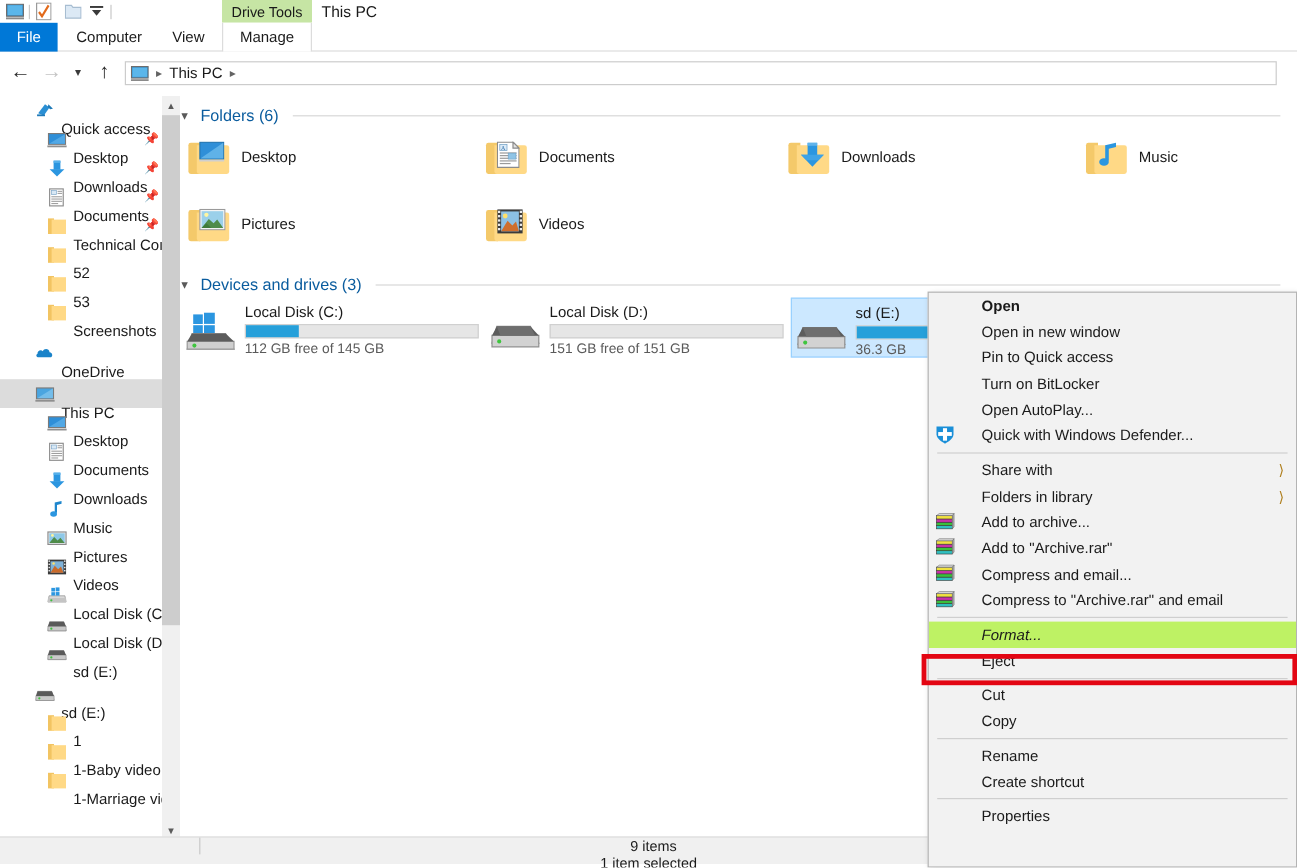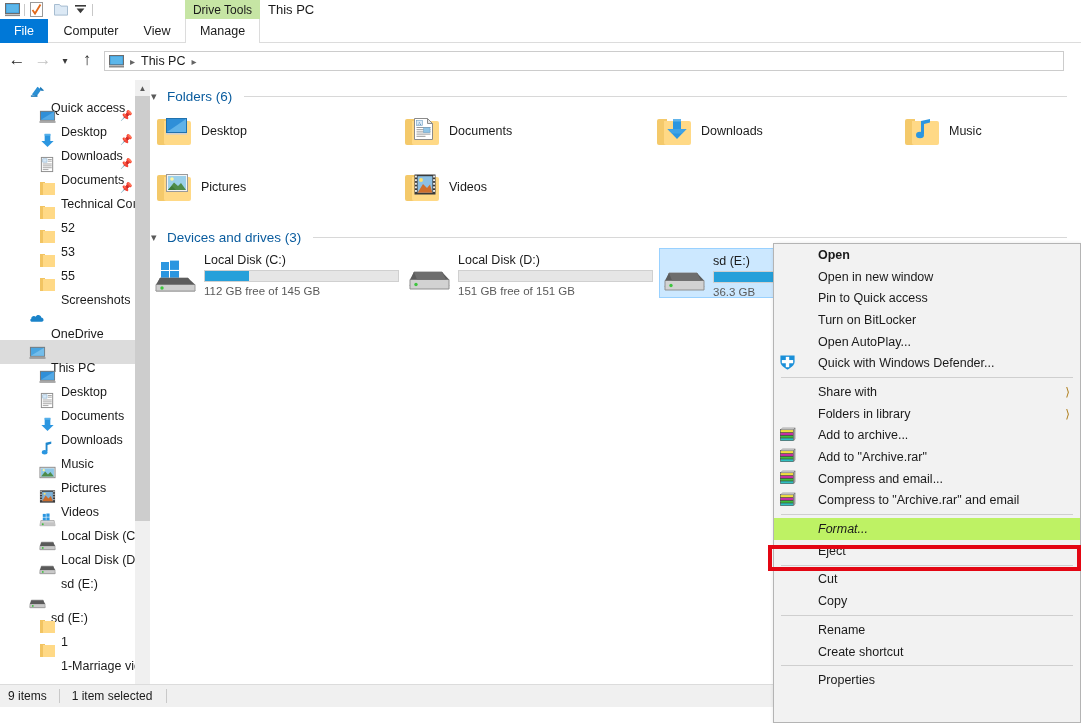--- a/index.html
+++ b/index.html
@@ -145,23 +145,23 @@
   .drive-name { font-size: 12.5px; color: #1a1a1a; margin-bottom: 3px; }
   .bar-outer {
     width: 195px; height: 12px; background: #e6e6e6; border: 1px solid #d0d0d0;
     margin-bottom: 3px; position: relative;
   }
   .bar-fill { height: 100%; background: #26a0da; }
   .drive-free { font-size: 11.5px; color: #5a5a5a; }
 
   
   #statusbar {
-    position: absolute; left: 0; bottom: 16px; width: 1081px; height: 23px;
+    position: absolute; left: 0; bottom: 3px; width: 1081px; height: 23px;
     background: #f0f0f0; border-top: 1px solid #dcdcdc;
-    display: flex; align-items: center;
+    display: flex; align-items: center; flex-direction: column;
   }
   #status-items { margin-left: 8px; font-size: 12px; color: #1a1a1a; }
   .status-div { width: 1px; height: 14px; background: #c9c9c9; margin: 0 12px; }
   #status-sel { font-size: 12px; color: #1a1a1a; text-align: right; }
   #status-div2 { position: absolute; left: 166px; width: 1px; height: 14px; background: #c9c9c9; }
 
   
   #watermark {
     position: absolute; right: 6px; bottom: 48px;
     text-align: right; color: #d2d2d2; line-height: 1.5;
@@ -358,29 +358,20 @@
       </span>
       <span class="nav-label">53</span>
     </div>
     <div class="nav-row indent1">
       <span class="nav-ico">
         <span class="sm-folder">
           <span class="b"></span>
           <span class="f"></span>
         </span>
       </span>
-      <span class="nav-label">55</span>
-    </div>
-    <div class="nav-row indent1">
-      <span class="nav-ico">
-        <span class="sm-folder">
-          <span class="b"></span>
-          <span class="f"></span>
-        </span>
-      </span>
       <span class="nav-label">Screenshots</span>
     </div>
     <div class="gap"></div>
     <div class="nav-row indent2">
       <span class="nav-ico">
         <svg width="17" height="17" viewBox="0 0 18 18">
           <path d="M3.5 12.5 C1.3 12.5 0.6 10 2.4 9.2 C2.2 6.6 5.6 5.3 7.1 7.2
                 C8 4.2 12.8 4.6 13 8 C15.6 8 16.6 12.5 13.4 12.5 Z" fill="#1a83c9"></path>
         </svg>
       </span>
@@ -526,20 +517,29 @@
       <span class="nav-label">sd (E:)</span>
     </div>
     <div class="nav-row indent1">
       <span class="nav-ico">
         <span class="sm-folder">
           <span class="b"></span>
           <span class="f"></span>
         </span>
       </span>
       <span class="nav-label">1</span>
+    </div>
+    <div class="nav-row indent1">
+      <span class="nav-ico">
+        <span class="sm-folder">
+          <span class="b"></span>
+          <span class="f"></span>
+        </span>
+      </span>
+      <span class="nav-label">1-Baby video</span>
     </div>
     <div class="nav-row indent1">
       <span class="nav-ico">
         <span class="sm-folder">
           <span class="b"></span>
           <span class="f"></span>
         </span>
       </span>
       <span class="nav-label">1-Marriage video</span>
     </div>

